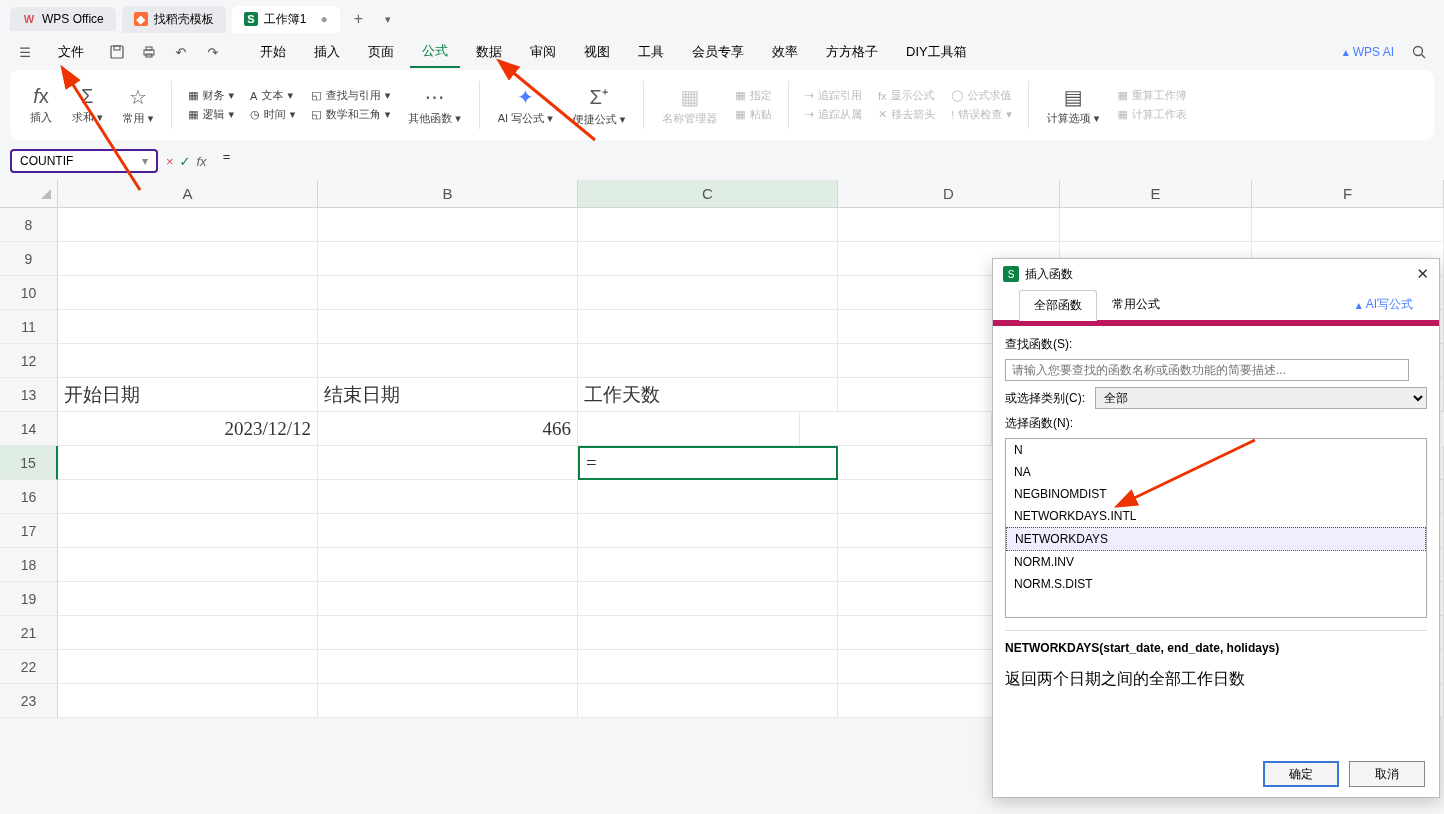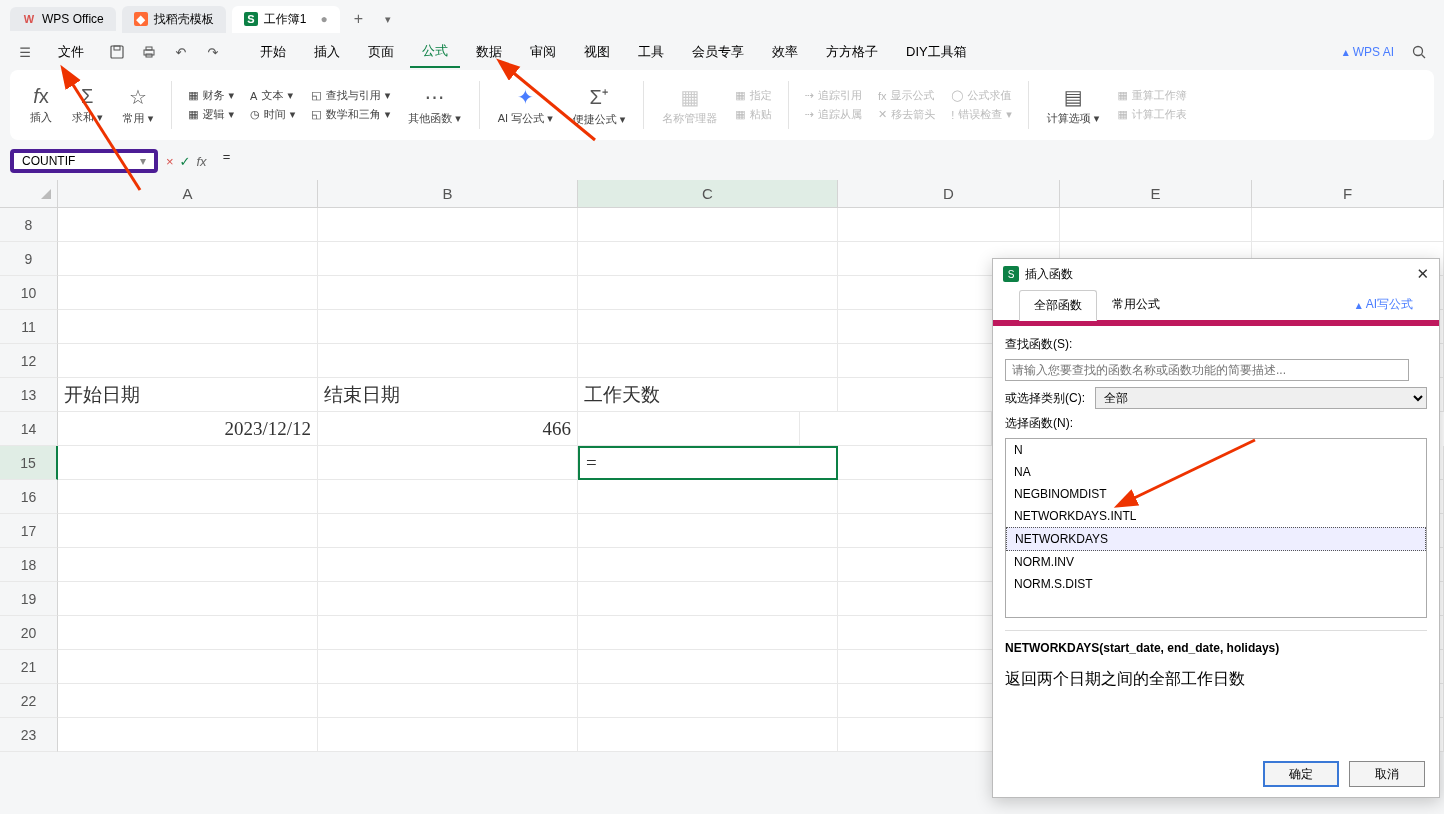--- a/index.html
+++ b/index.html
@@ -30,21 +30,21 @@
 .rib-group { display: flex; flex-direction: column; align-items: center; justify-content: center; padding: 0 8px; font-size: 11px; color: #444; gap: 2px; }
 .rib-big-icon { font-size: 20px; color: #555; }
 .rib-label { font-size: 11px; }
 .rib-sep { width: 1px; height: 48px; background: #e3e3e3; margin: 0 6px; }
 .rib-col { display: flex; flex-direction: column; gap: 4px; padding: 0 6px; }
 .rib-small { display: flex; align-items: center; font-size: 11px; color: #444; gap: 4px; white-space: nowrap; }
 .rib-small.disabled { color: #bbb; }
 
 
 .formula-bar { display: flex; align-items: center; height: 30px; margin: 6px 10px 0; gap: 8px; }
-.name-box { width: 148px; height: 24px; background: #fff; border: 4px solid #4c1d95; border-radius: 4px; display: flex; align-items: center; padding: 0 8px; font-size: 12px; justify-content: space-between; }
+.name-box { width: 148px; height: 24px; background: #fff; border: 2px solid #4c1d95; border-radius: 4px; display: flex; align-items: center; padding: 0 8px; font-size: 12px; justify-content: space-between; }
 .fx-controls { display: flex; align-items: center; gap: 6px; color: #888; font-size: 13px; }
 .fx-cancel { color: #d9534f; }
 .fx-confirm { color: #0c8045; }
 .fx-label { font-style: italic; color: #666; }
 .formula-input { flex: 1; height: 24px; padding: 0 8px; font-size: 13px; color: #333; }
 
 
 .sheet { position: relative; margin: 4px 0 0 0; background: #fff; }
 .col-headers { display: flex; height: 28px; }
 .corner { width: 58px; border-right: 1px solid #d4d4d4; border-bottom: 1px solid #d4d4d4; background: #f5f6f7; display:flex; align-items:center; justify-content:flex-end; padding-right:6px; color:#888; }
@@ -383,29 +383,20 @@
       <div class="row">
         <div class="row-h">19</div>
         <div class="cell colA"></div>
         <div class="cell colB"></div>
         <div class="cell colC"></div>
         <div class="cell colD"></div>
         <div class="cell colE"></div>
         <div class="cell colF"></div>
       </div>
       <div class="row">
-        <div class="row-h">20</div>
-        <div class="cell colA"></div>
-        <div class="cell colB"></div>
-        <div class="cell colC"></div>
-        <div class="cell colD"></div>
-        <div class="cell colE"></div>
-        <div class="cell colF"></div>
-      </div>
-      <div class="row">
         <div class="row-h">21</div>
         <div class="cell colA"></div>
         <div class="cell colB"></div>
         <div class="cell colC"></div>
         <div class="cell colD"></div>
         <div class="cell colE"></div>
         <div class="cell colF"></div>
       </div>
       <div class="row">
         <div class="row-h">22</div>

